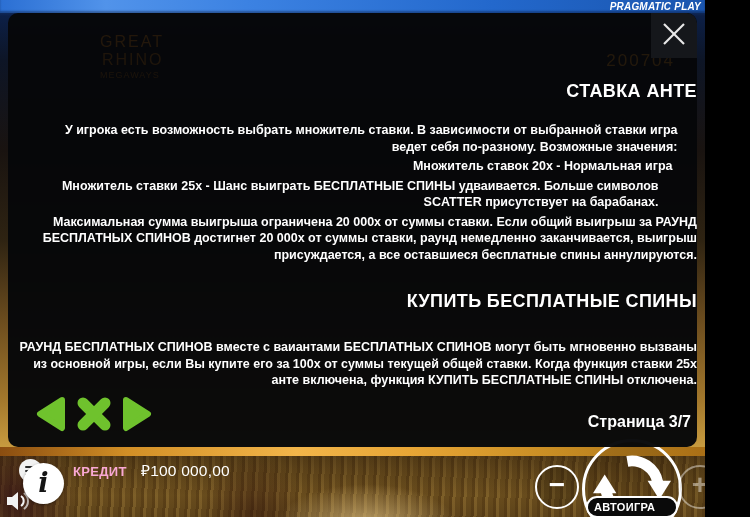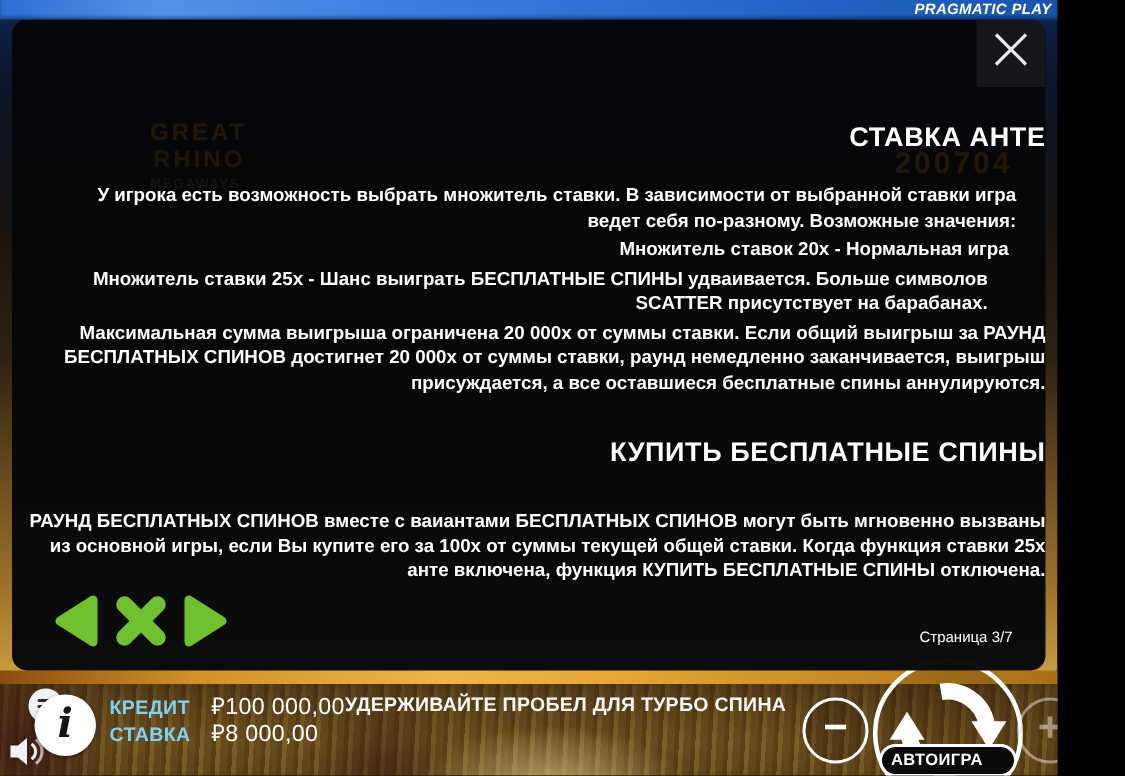--- a/index.html
+++ b/index.html
@@ -11,35 +11,35 @@
                #191310 150px,#2e2312 240px,#6b4c1e 320px,#a3782c 400px,#c79b3f 447px,#8a6526 517px);}
   
   .topbar{position:absolute;left:0;top:0;width:100%;height:13px;z-index:30;
     background:linear-gradient(90deg,#2b6fd3,#5193ea 15%,#3c82e2 35%,#2368cc 70%,#1a55ae 100%);
     box-shadow:inset 0 -2px 2px rgba(0,0,20,.35);}
   .brand{position:absolute;right:4px;top:0;line-height:13px;color:#fff;
     font-size:10px;font-weight:700;font-style:italic;letter-spacing:.2px;}
   
   .dialog{position:absolute;left:8px;right:8px;top:13px;bottom:70px;z-index:20;
     background:rgba(6,7,9,.97);border-radius:10px;color:#fff;overflow:hidden;}
-  .hint{position:absolute;color:#d07b12;font-weight:700;pointer-events:none;margin-top:47px;}
+  .hint{position:absolute;color:#d07b12;font-weight:400;pointer-events:none;}
   .hint-l1{left:92px;top:20px;font-size:16px;letter-spacing:2px;opacity:.14;}
   .hint-l2{left:94px;top:38px;font-size:16px;letter-spacing:2px;opacity:.12;}
   .hint-l3{left:92px;top:57px;font-size:9px;letter-spacing:1px;opacity:.10;}
-  .hint-counter{right:22px;top:38px;font-size:20px;letter-spacing:2px;opacity:.13;color:#e08a15;}
+  .hint-counter{right:22px;top:38px;font-size:17px;letter-spacing:2px;opacity:.13;color:#e08a15;}
   .dialog-content{position:relative;z-index:2;padding-top:68px;text-align:right;}
   .dlg-title{font-size:18px;font-weight:700;letter-spacing:.4px;margin:0 0 20px;}
   .dlg-title2{font-size:18px;font-weight:700;letter-spacing:.4px;margin:28px 0 12px;}
   .dlg-p{font-size:12.5px;font-weight:700;line-height:16.5px;margin:3px auto;}
   .w1{max-width:650px;} .w2{max-width:640px;} .w3{max-width:612px;} .w4{max-width:728px;} .w5{max-width:716px;margin-top:27px;}
   .close-btn{position:absolute;top:0;right:0;width:46px;height:45px;z-index:5;cursor:pointer;
     background:#15171b;border-radius:0 10px 0 0;display:flex;align-items:center;justify-content:center;}
   .page-nav{position:absolute;left:28px;bottom:10px;display:flex;gap:8px;align-items:center;z-index:5;}
   .nav-btn{display:flex;align-items:center;justify-content:center;cursor:pointer;background:none;border:none;padding:0;}
-  .pagination{position:absolute;right:22px;bottom:16px;font-size:10px;font-weight:400;z-index:5;}
+  .pagination{position:absolute;right:6px;bottom:16px;font-size:16px;font-weight:700;z-index:5;}
   
   .hud{position:absolute;left:0;right:0;top:447px;bottom:0;z-index:10;}
   .gold-band{position:absolute;top:0;left:0;width:100%;height:9px;
     background:linear-gradient(90deg,#8a4d10,#d28f26 18%,#f2b54a 42%,#e8a636 58%,#c98e24 78%,#a96f16 100%);}
   .hud-bg{position:absolute;top:9px;left:0;width:100%;bottom:0;
     background:
       radial-gradient(ellipse 130px 60px at 52% 115%, rgba(216,186,124,.8), rgba(216,186,124,0) 70%),
       radial-gradient(ellipse 90px 90px at 2% 70%, rgba(45,12,20,.75), rgba(45,12,20,0) 70%),
       radial-gradient(ellipse 70px 80px at 36% 90%, rgba(50,20,12,.5), rgba(50,20,12,0) 70%),
       linear-gradient(180deg, rgba(28,14,6,.45), rgba(28,14,6,0) 65%),
@@ -47,21 +47,21 @@
       linear-gradient(180deg,#7c5c22,#5d431a);}
   .menu-btn{position:absolute;left:19px;top:12px;width:23px;height:23px;border-radius:50%;
     background:#f2f2f2;display:flex;flex-direction:column;gap:2px;align-items:center;justify-content:center;cursor:pointer;}
   .menu-btn i{display:block;width:12px;height:2px;background:#2a2a2a;border-radius:1px;}
   .sound-btn{position:absolute;left:4px;top:42px;width:28px;height:26px;cursor:pointer;background:none;border:none;padding:0;}
   .info-btn{position:absolute;left:23px;top:16px;width:41px;height:41px;border-radius:50%;background:#fff;
     display:flex;align-items:center;justify-content:center;cursor:pointer;box-shadow:0 1px 3px rgba(0,0,0,.4);}
   .info-i{font-family:"DejaVu Serif",serif;font-style:italic;font-weight:700;font-size:27px;color:#151515;margin-top:-3px;}
   .balances{position:absolute;left:73px;top:12px;}
   .bal-row{display:flex;align-items:baseline;height:18px;}
-  .bal-label{font-size:13px;font-weight:700;color:#7dd3fc;letter-spacing:.3px;min-width:58px;text-align:left;}
+  .bal-label{font-size:13px;font-weight:700;color:#f9a8d4;letter-spacing:.3px;min-width:58px;text-align:left;}
   .bal-value{font-size:15.5px;font-weight:400;color:#fff;margin-left:10px;letter-spacing:.2px;}
   .turbo-hint{position:absolute;left:230px;top:15px;font-size:13px;font-weight:700;color:#fafafa;letter-spacing:.2px;}
   .round-btn{position:absolute;width:44px;height:44px;border-radius:50%;border:2.5px solid #fff;
     background:rgba(20,12,6,.22);display:flex;align-items:center;justify-content:center;cursor:pointer;
     color:#fff;font-size:28px;font-weight:700;line-height:1;padding:0;}
   .minus-btn{left:535px;top:18px;}
   .plus-btn{left:678px;top:18px;opacity:.42;}
   .spin-btn{position:absolute;left:582px;top:-8px;width:94px;height:94px;border-radius:50%;
     border:3px solid #fff;background:rgba(40,24,8,.18);display:flex;align-items:center;justify-content:center;cursor:pointer;}
   .autoplay-pill{position:absolute;left:586px;top:49px;width:76px;z-index:3;cursor:pointer;
@@ -158,27 +158,22 @@
 
     <div class="info-btn">
       <span class="info-i">i</span>
     </div>
 
     <div class="balances">
       <div class="bal-row">
         <span class="bal-label">КРЕДИТ</span>
         <span class="bal-value">₽100 000,00</span>
       </div>
-      <div class="bal-row">
-        <span class="bal-label">СТАВКА</span>
-        <span class="bal-value">₽8 000,00</span>
-      </div>
     </div>
 
-    <span class="turbo-hint">УДЕРЖИВАЙТЕ ПРОБЕЛ ДЛЯ ТУРБО СПИНА</span>
 
     <button class="round-btn minus-btn">
       <span style="margin-top:-4px;">−</span>
     </button>
 
     <div class="spin-btn">
       <span>
         <svg width="78" height="78" viewBox="0 0 100 100">
           <g fill="#fff" stroke="none">
             <path d="M44 17 A 34 34 0 0 1 83 44" stroke="#fff" stroke-width="14" fill="none"></path>

